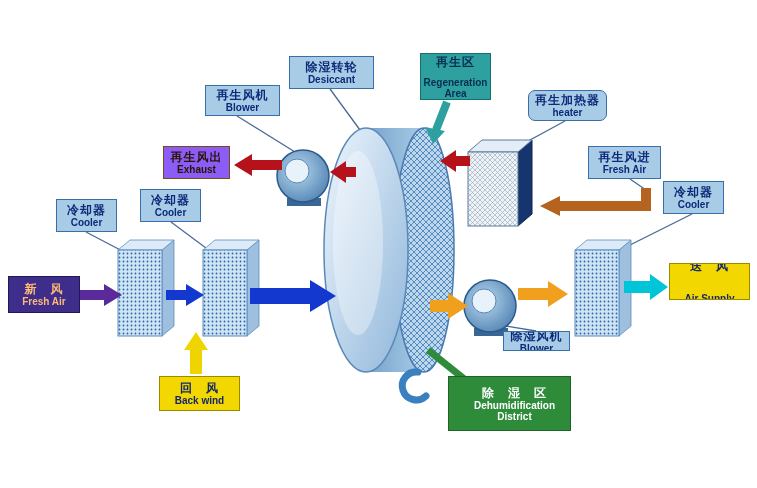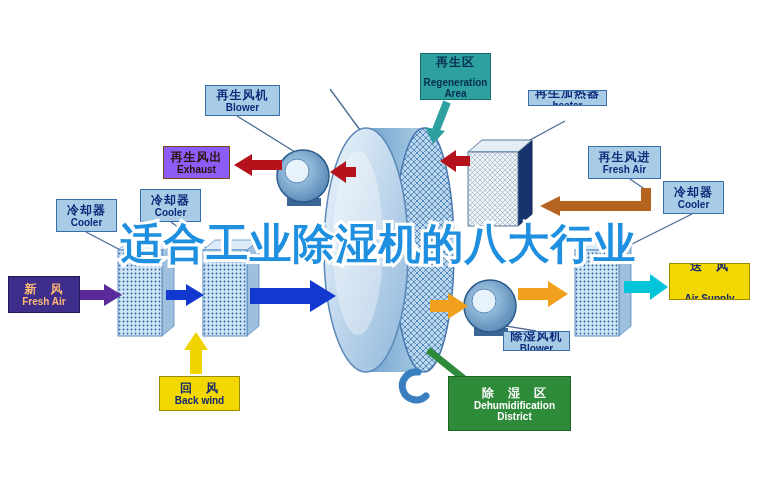--- a/index.html
+++ b/index.html
@@ -135,27 +135,31 @@
       <polygon points="425,127 445,131 433,144" fill="#2fa0a0"></polygon>
     </g>
     <path d="M428,350 L468,382" fill="none" stroke="#2e8b3a" stroke-width="7"></path>
   </svg>
 
   <div class="lb lb-blue" style="left:205px;top:85px;width:75px;height:31px;">
     <div class="zh">再生风机</div>
     <div class="en">Blower</div>
   </div>
 
+  <div class="lb lb-blue" style="left:289px;top:56px;width:85px;height:33px;">
+    <div class="zh">除湿转轮</div>
+    <div class="en">Desiccant</div>
+  </div>
 
   <div class="lb lb-teal" style="left:420px;top:53px;width:71px;height:47px;gap:8px;">
     <div class="zh">再生区</div>
     <div class="en">Regeneration Area</div>
   </div>
 
-  <div class="lb lb-blue" style="left:528px;top:90px;width:79px;height:16px;">
+  <div class="lb lb-blue" style="left:528px;top:90px;width:79px;height:31px;border-radius:7px;">
     <div class="zh">再生加热器</div>
     <div class="en">heater</div>
   </div>
 
   <div class="lb lb-orange" style="left:163px;top:146px;width:67px;height:33px;">
     <div class="zh">再生风出</div>
     <div class="en">Exhaust</div>
   </div>
 
   <div class="lb lb-blue" style="left:588px;top:146px;width:73px;height:33px;">
@@ -196,15 +200,14 @@
   <div class="lb lb-blue" style="left:503px;top:331px;width:67px;height:20px;">
     <div class="zh">除湿风机</div>
     <div class="en">Blower</div>
   </div>
 
   <div class="lb lb-green" style="left:448px;top:376px;width:123px;height:55px;padding-left:12px;">
     <div class="zh">除　湿　区</div>
     <div class="en">Dehumidification District</div>
   </div>
 
-  <div class="watermark">适合工业除湿机的八大行业</div>
 
 </div>
 
 </body></html>

